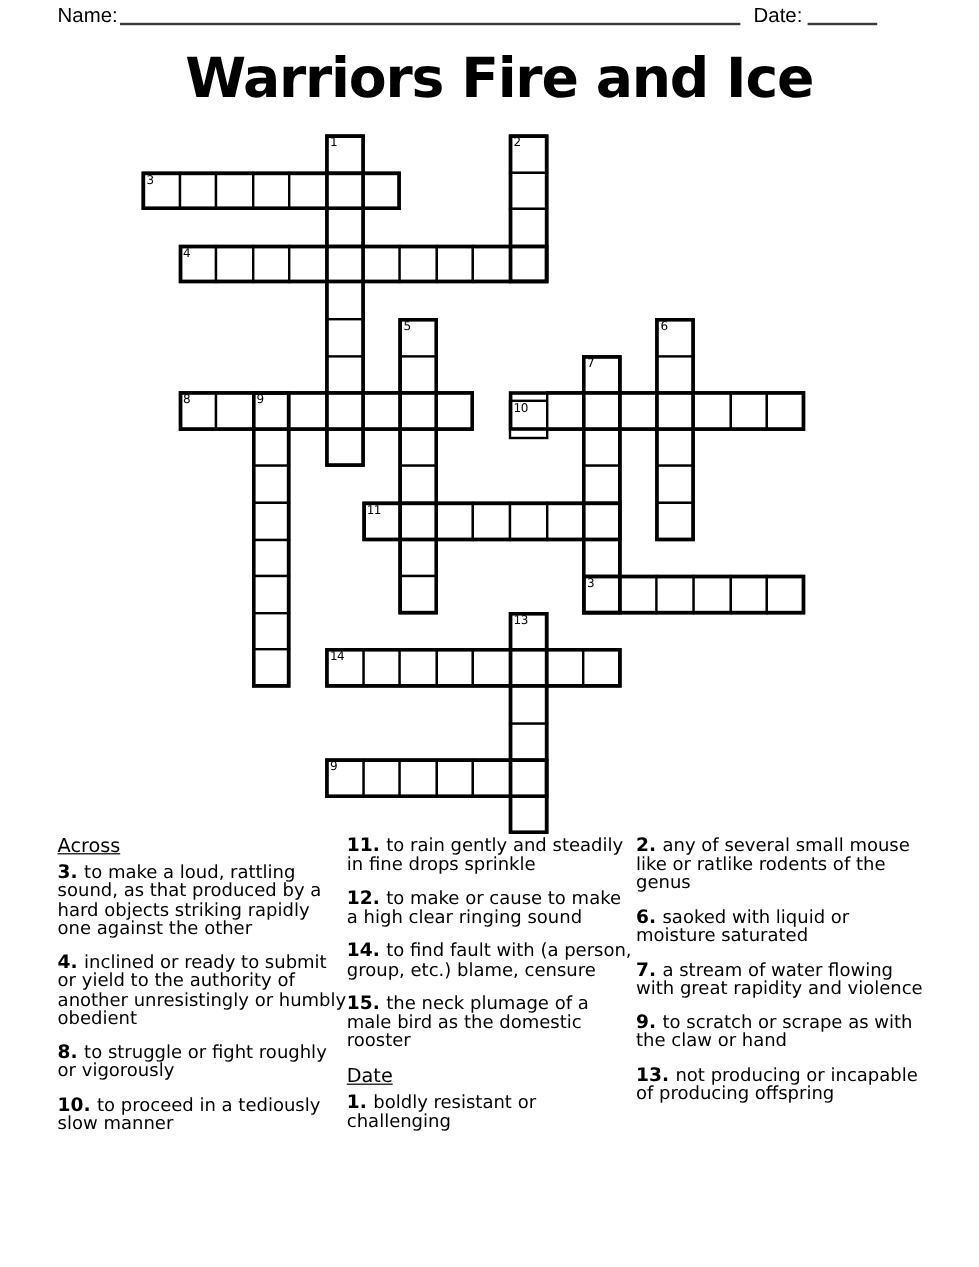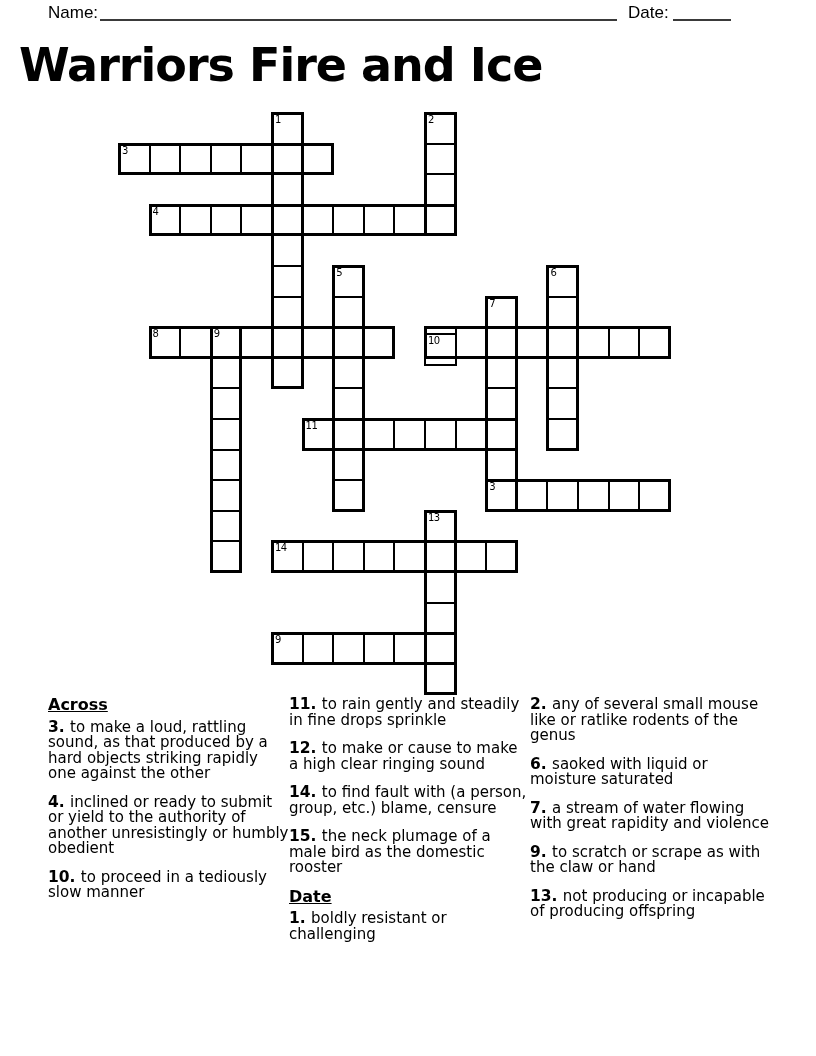--- a/index.html
+++ b/index.html
@@ -11,38 +11,38 @@
   .topline { position:absolute; top:0; left:0; right:0; height:26px;
              font-family:"Liberation Sans", sans-serif; font-size:17px; }
   .nm-label { position:absolute; left:48px; top:3px; }
   .nm-line  { position:absolute; left:100px; top:0; width:517px; height:21px;
               border-bottom:2px solid #3a3a3a; }
   .dt-label { position:absolute; left:628px; top:3px; }
   .dt-line  { position:absolute; left:673px; top:0; width:58px; height:21px;
               border-bottom:2px solid #3a3a3a; }
 
   
-  .title { position:absolute; top:38px; left:0; right:3px; text-align:left;
+  .title { position:absolute; top:38px; left:0; right:3px; text-align:center;
            font-size:46px; font-weight:bold; letter-spacing:-1px;margin-left:19px; }
 
   
   .grid { position:absolute; left:118px; top:112px; width:553px; height:584px; }
   .cell { position:absolute; width:32.6px; height:32.6px; background:#fff;
           border:2px solid #000; }
   .cellnum { position:absolute; top:0px; left:2px; font-size:10px; line-height:11px;
              letter-spacing:-0.5px; font-family:"DejaVu Sans", sans-serif; }
   .word-outline { position:absolute; border:3px solid #000; pointer-events:none;
                   background:transparent; }
 
   
   .clue-col { position:absolute; top:697px; font-size:15px; line-height:15.5px; }
   .col1 { left:48px;  width:242px; }
   .col2 { left:289px; width:238px; }
   .col3 { left:530px; width:246px; }
-  .clue-header { font-weight:bold; text-decoration:underline; font-size:16px;
+  .clue-header { font-weight:normal; text-decoration:underline; font-size:16px;
                  margin-bottom:7px; }
   .clue { margin-bottom:13px; }
   .clue b { font-size:15.5px; }
   .col2 .clue-header { margin-top:2px; }
 </style>
 </head>
 <body>
 
 <div class="page">
 
@@ -196,20 +196,21 @@
       <div class="word-outline" style="left: 306px; top: 397.8px; width: 32.6px; height: 185.6px;"></div>
       <div class="word-outline" style="left: 153px; top: 428.4px; width: 246.8px; height: 32.6px;"></div>
       <div class="word-outline" style="left: 153px; top: 520.2px; width: 185.6px; height: 32.6px;"></div>
     </div>
 
   <div class="clue-col col1">
     <div class="clue-header">Across</div>
     <div id="col1-list">
         <div class="clue"><b>3. </b>to make a loud, rattling sound, as that produced by a hard objects striking rapidly one against the other</div>
         <div class="clue"><b>4. </b>inclined or ready to submit or yield to the authority of another unresistingly or humbly obedient</div>
+        <div class="clue"><b>8. </b>to struggle or fight roughly or vigorously</div>
         <div class="clue"><b>10. </b>to proceed in a tediously slow manner</div>
       </div>
   </div>
 
   <div class="clue-col col2">
     <div id="col2-list-a">
         <div class="clue"><b>11. </b>to rain gently and steadily in fine drops sprinkle</div>
         <div class="clue"><b>12. </b>to make or cause to make a high clear ringing sound</div>
         <div class="clue"><b>14. </b>to find fault with (a person, group, etc.) blame, censure</div>
         <div class="clue"><b>15. </b>the neck plumage of a male bird as the domestic rooster</div>

